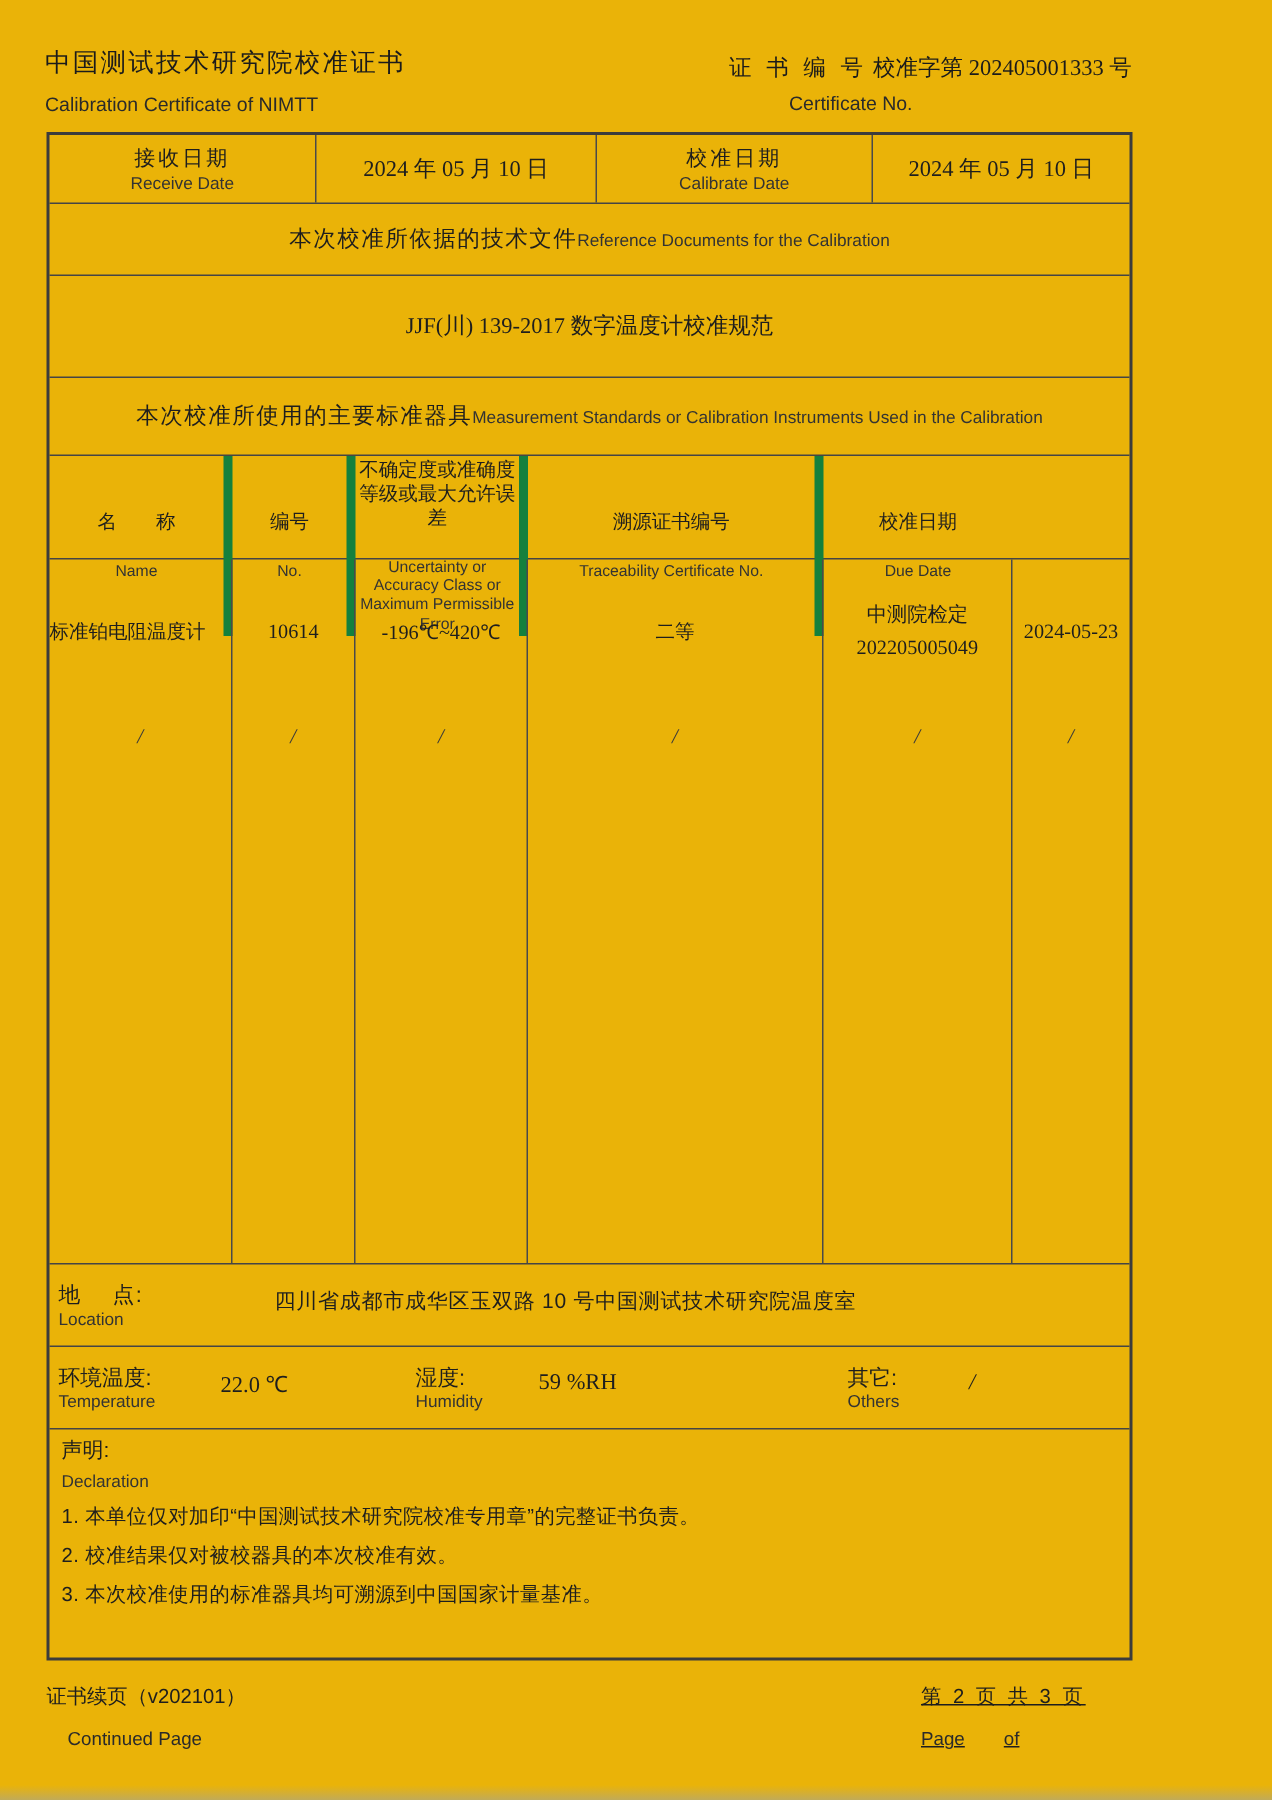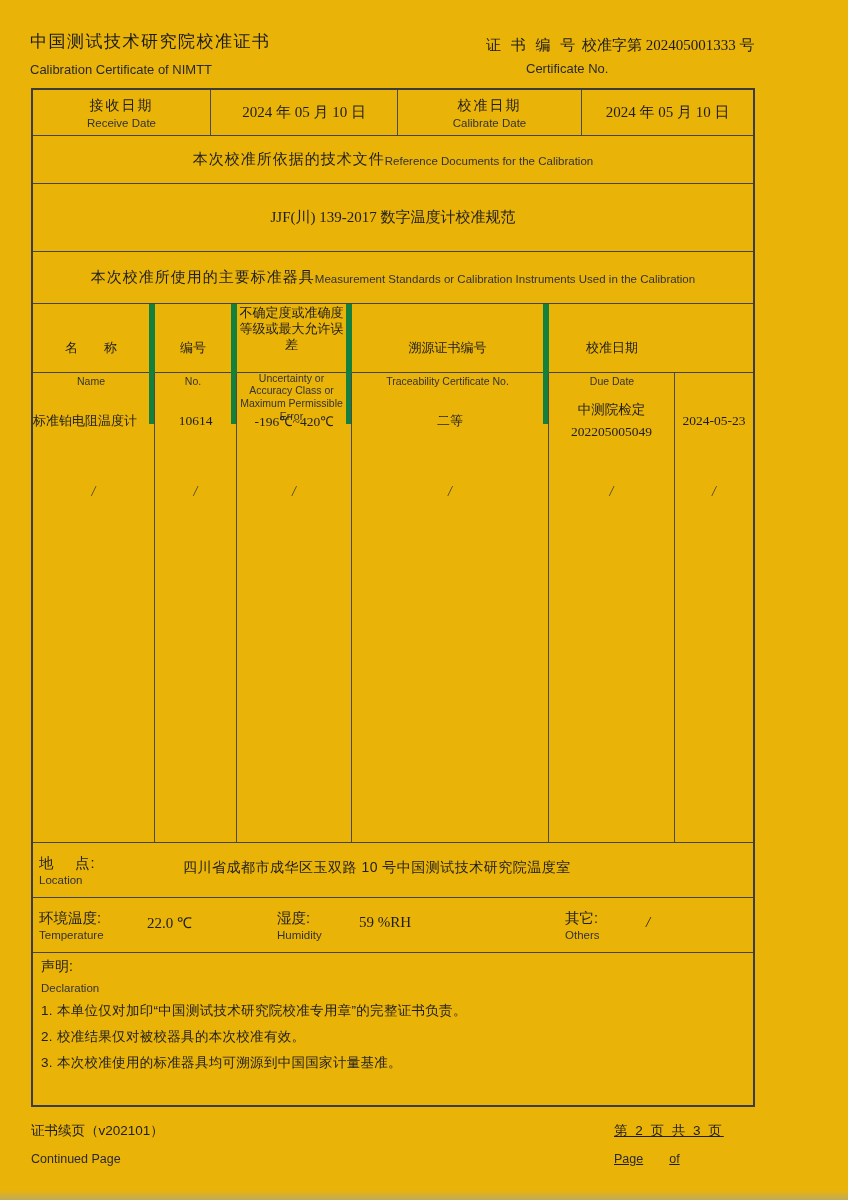--- a/index.html
+++ b/index.html
@@ -94,21 +94,21 @@
 
   
   .row-decl{flex:1;padding:5px 10px 0 8px;box-sizing:border-box;}
   .decl-zh{font-size:14px;}
   .decl-en{font-size:11.5px;color:#333;margin-top:6px;}
   .decl-item{font-size:13.5px;margin-top:8px;letter-spacing:.3px;}
 
   
   .footer-left{position:absolute;left:31px;top:1122px;}
   .footer-left .f-zh{font-size:13.5px;}
-  .footer-left .f-en{font-size:12.5px;margin-top:12px;color:#2a2a2a;}
+  .footer-left .f-en{font-size:12.5px;margin-top:12px;color:#2a2a2a;margin-left:14px;}
   .footer-right{position:absolute;left:614px;top:1122px;text-decoration:underline;}
   .footer-right .f-zh{font-size:13.5px;letter-spacing:2px;}
   .footer-right .f-en{font-size:12.5px;margin-top:12px;color:#2a2a2a;}
   .footer-right .f-en .of{margin-left:26px;}
 
   .scan-edge{position:absolute;left:0;bottom:0;width:848px;height:10px;
     background:linear-gradient(to bottom, rgba(160,170,176,0), rgba(152,162,168,.5));}
 </style>
 </head>
 <body>

